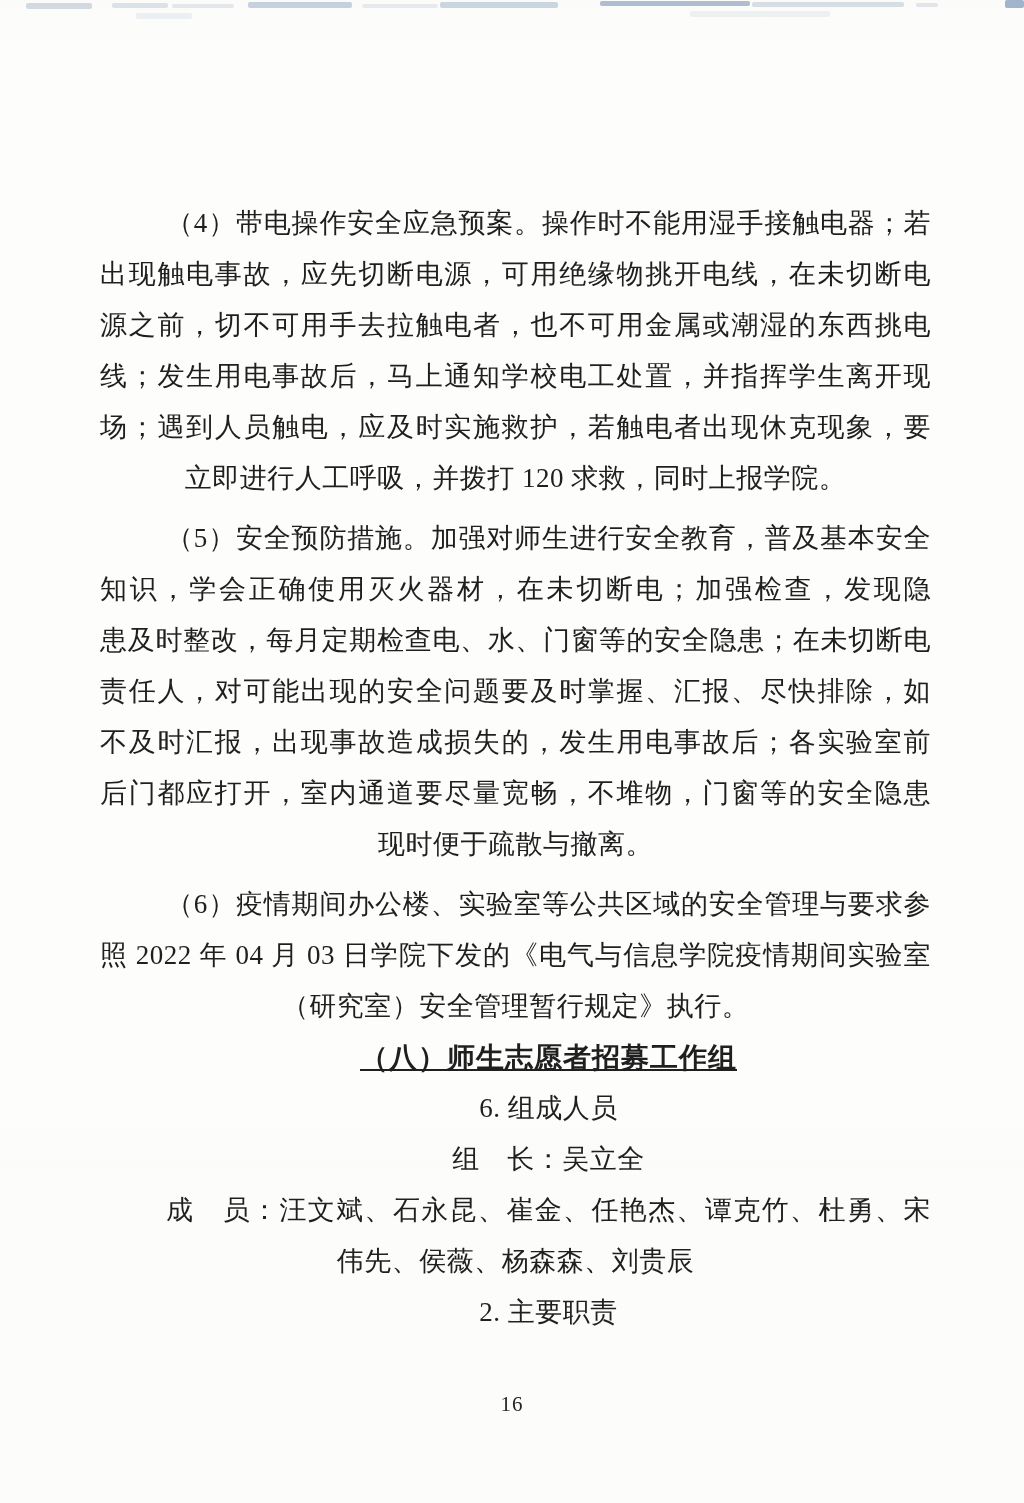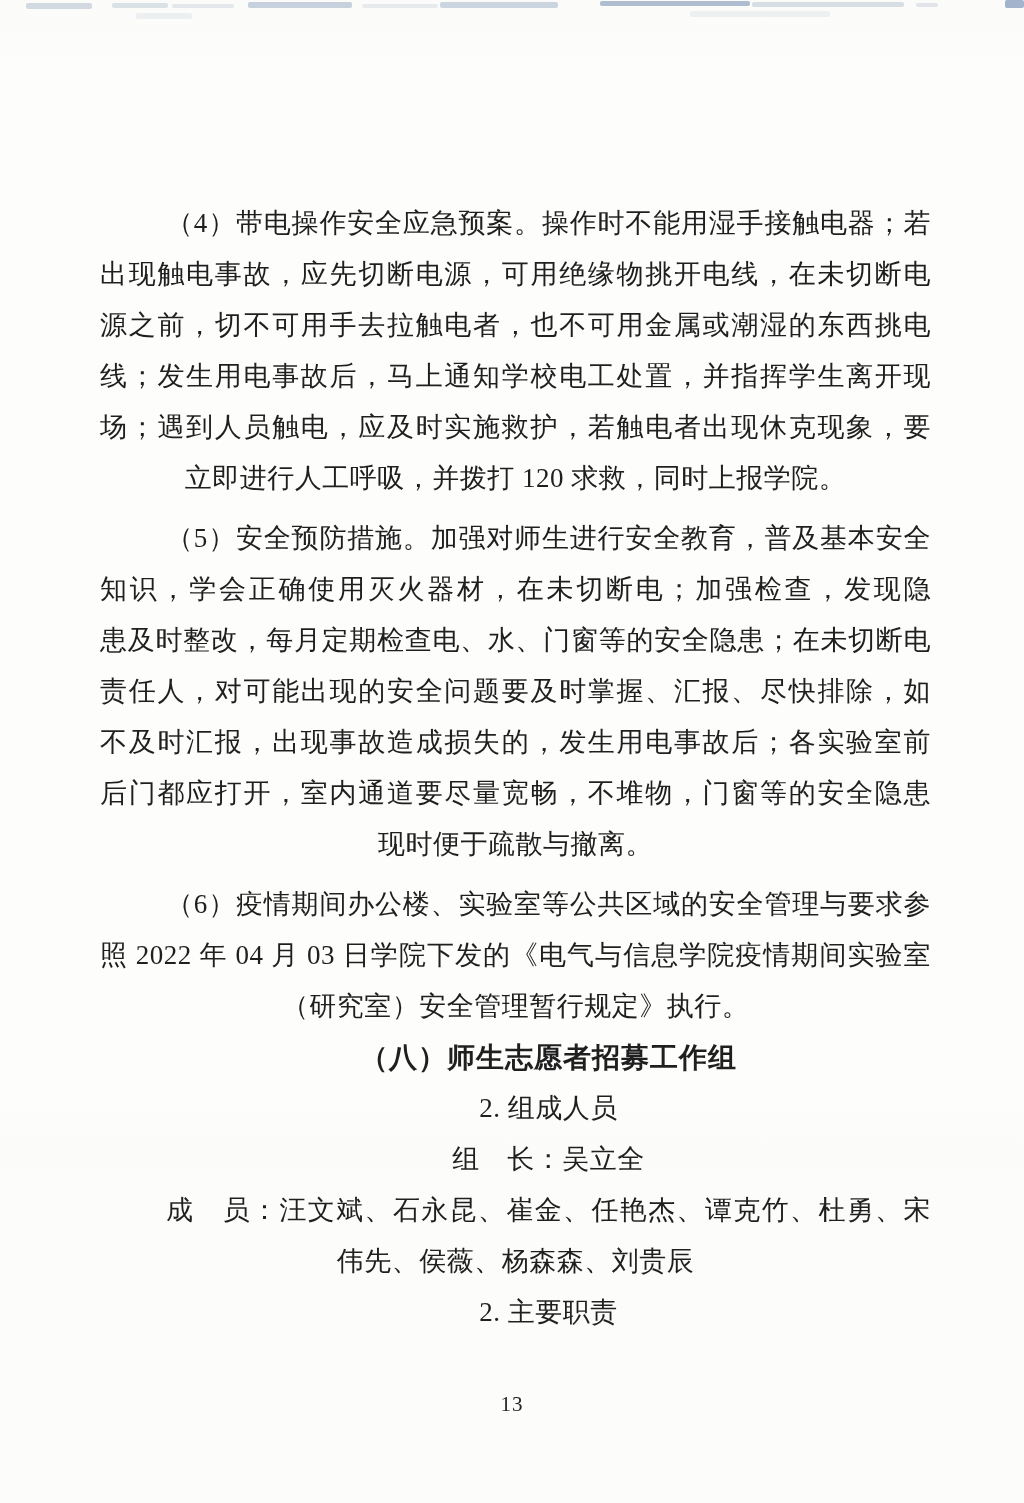--- a/index.html
+++ b/index.html
@@ -36,20 +36,21 @@
   .line.just {
     white-space: normal;
     text-align: justify;
     text-align-last: justify;
   }
   .line.indent { text-indent: 66px; }
   .style-heading .line {
     font-weight: 700;
     font-size: 28px;
     letter-spacing: 1px;
+    text-decoration: underline;
   }
   .footer {
     position: absolute;
     top: 1392px;
     left: 0;
     width: 100%;
     text-align: center;
   }
   .footer span {
     font-size: 21px;
@@ -102,31 +103,31 @@
       </div>
       <div class="block style-body">
         <div class="line indent just">（6）疫情期间办公楼、实验室等公共区域的安全管理与要求参</div>
         <div class="line just">照 2022 年 04 月 03 日学院下发的《电气与信息学院疫情期间实验室</div>
         <div class="line">（研究室）安全管理暂行规定》执行。</div>
       </div>
       <div class="block style-heading">
         <div class="line indent">（八）师生志愿者招募工作组</div>
       </div>
       <div class="block style-body">
-        <div class="line indent">2. 组成人员</div>
+        <div class="line indent">6. 组成人员</div>
       </div>
       <div class="block style-body">
         <div class="line indent">组　长：吴立全</div>
       </div>
       <div class="block style-body">
         <div class="line indent just">成　员：汪文斌、石永昆、崔金、任艳杰、谭克竹、杜勇、宋</div>
         <div class="line">伟先、侯薇、杨森森、刘贵辰</div>
       </div>
       <div class="block style-body">
         <div class="line indent">2. 主要职责</div>
       </div>
     </div>
 
   <div class="footer">
-    <span>13</span>
+    <span>16</span>
   </div>
 
 </div>
 
 </body></html>

